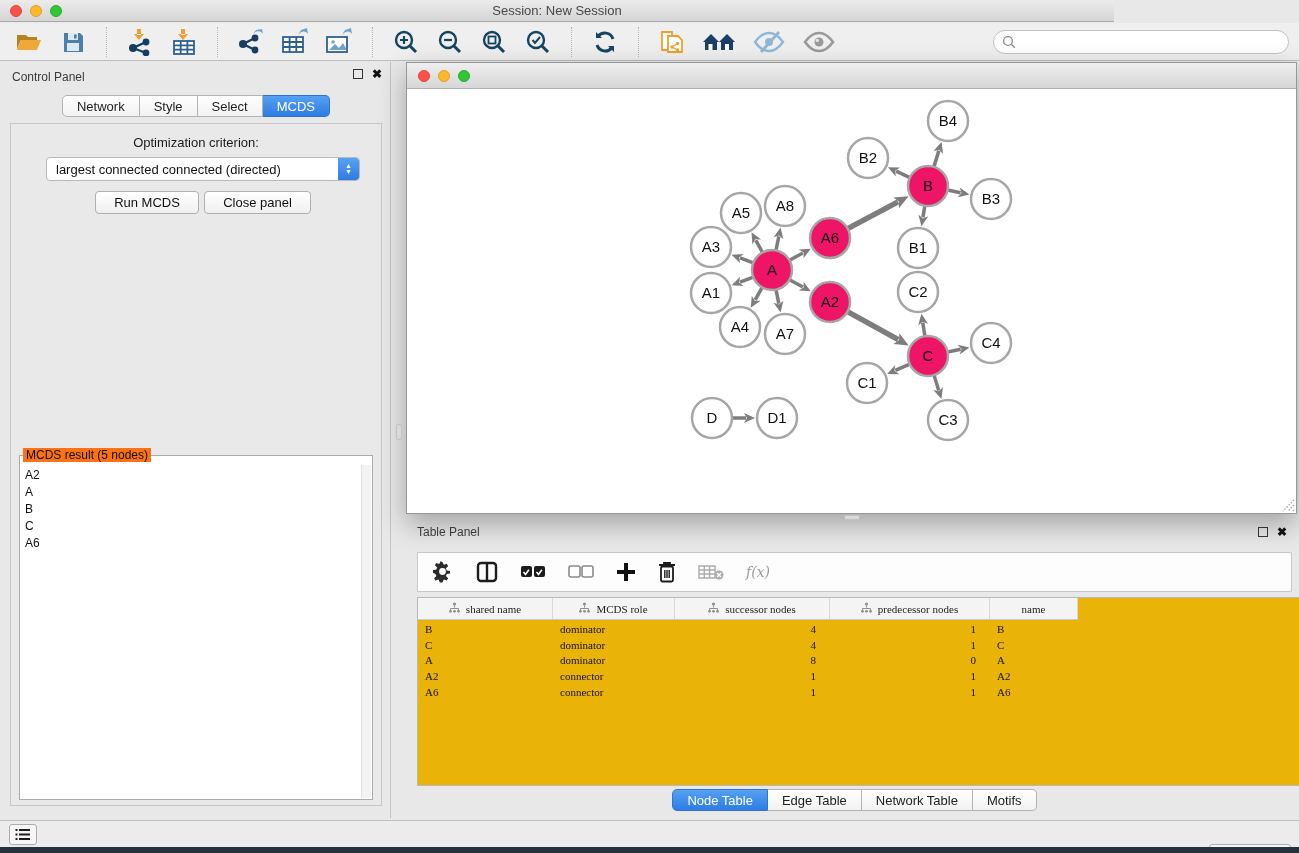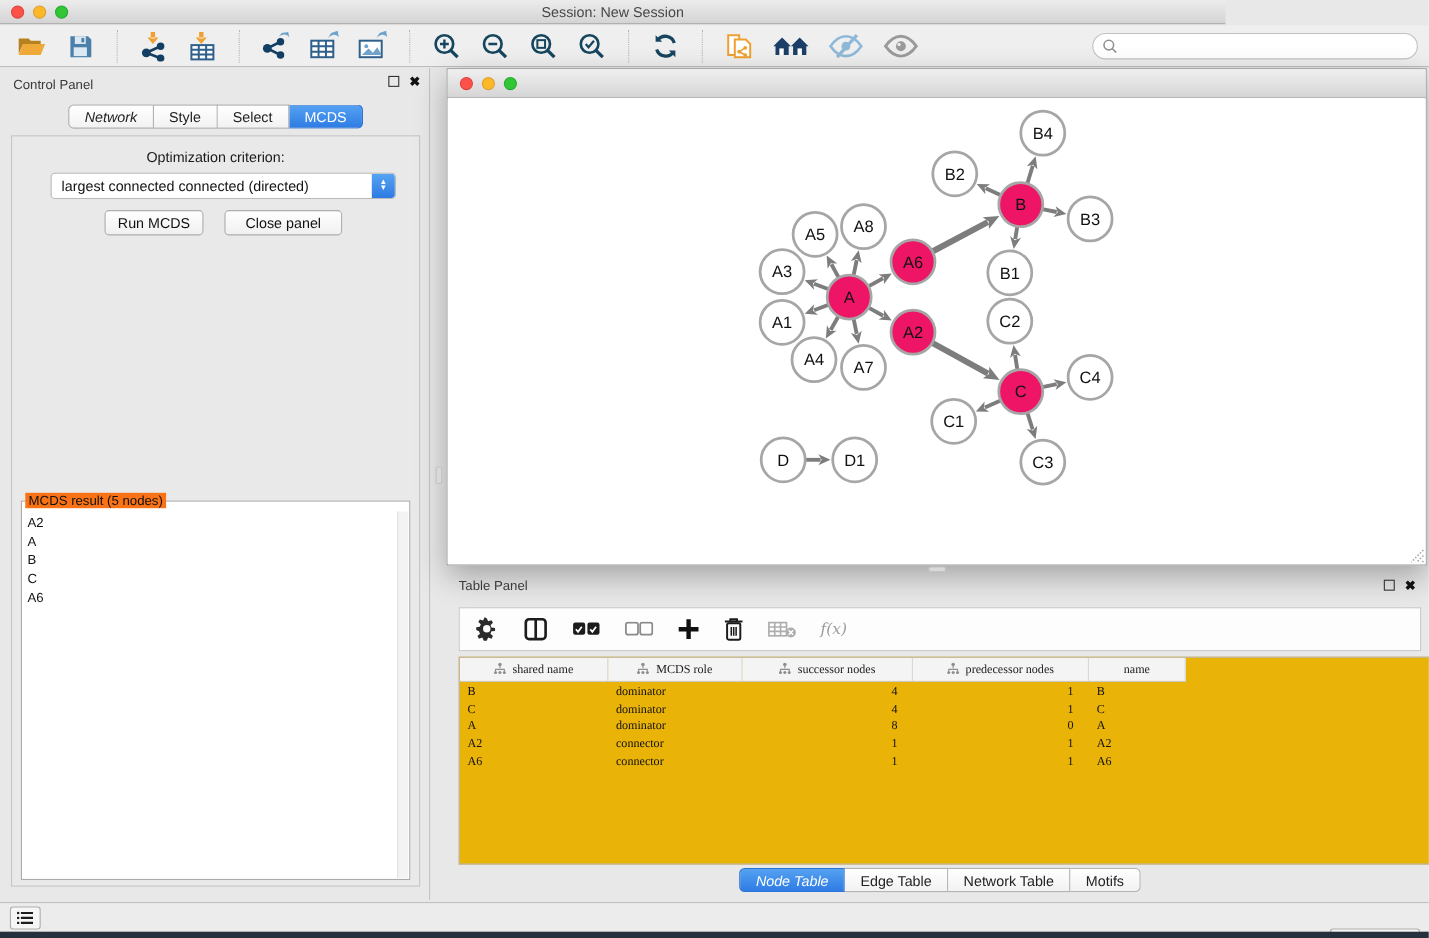--- a/index.html
+++ b/index.html
@@ -33,21 +33,21 @@
     background:#E8E8E8; border-right:1px solid #C4C4C4; }
   .cp-header { position:absolute; left:0; top:0; right:0; height:26px; }
   .cp-title { position:absolute; left:10px; top:8px; font-size:12px; color:#3A3A3A; }
   .panel-ctrls { position:absolute; right:8px; top:7px; display:flex; gap:9px; align-items:center; }
   .float-ico { width:10px; height:10px; border:1.5px solid #333; background:transparent; }
   .close-ico { font-size:12px; font-weight:bold; color:#111; line-height:10px; }
 
   .seg-tabs { display:flex; justify-content:center; }
   .seg { height:22px; background:linear-gradient(#FFFFFF,#F2F2F2); border:1px solid #B3B3B3;
     border-left:none; font-size:13px; color:#222; display:flex; align-items:center; padding:0 14px; cursor:default; }
-  .seg:first-child { border-left:1px solid #B3B3B3; border-radius:5px 0 0 5px;font-style:italic; }
+  .seg:first-child { border-left:1px solid #B3B3B3; border-radius:5px 0 0 5px; }
   .seg:last-child { border-radius:0 5px 5px 0; }
   .seg.active { background:linear-gradient(#55A1F2,#2E7CE4); color:#FFF; border-color:#2E74D4; }
 
   .cp-tabs { position:absolute; left:0; right:0; top:33px; }
   .cp-content { position:absolute; left:8px; right:8px; top:61px; bottom:12px;
     border:1px solid #C6C6C6; background:#E9E9E9; }
   .opt-label { position:absolute; left:0; right:0; top:11px; text-align:center; font-size:13px; color:#1A1A1A; }
   .dropdown { position:absolute; left:35px; top:33px; width:314px; height:24px; background:#FFF;
     border:1px solid #B9B9B9; border-radius:4px; display:flex; align-items:center; overflow:hidden; }
   .dropdown .dd-text { flex:1; font-size:13px; color:#111; padding-left:9px; white-space:nowrap; }
@@ -285,21 +285,21 @@
       </div>
     <div class="cp-content">
       <div class="opt-label">Optimization criterion:</div>
       <div class="dropdown">
         <div class="dd-text">largest connected connected (directed)</div>
         <div class="dd-stepper">
             <span>▲</span>
             <span>▼</span>
           </div>
       </div>
-      <div class="cp-btn" style="left:84px; width:90px;">Run MCDS</div>
+      <div class="cp-btn" style="left:84px; width:104px;">Run MCDS</div>
       <div class="cp-btn" style="left:193px; width:107px;">Close panel</div>
       <div class="mcds-fieldset">
         <div class="mcds-legend">MCDS result (5 nodes)</div>
         <div class="mcds-list" id="mcds-list">
             <div class="mcds-item">A2</div>
             <div class="mcds-item">A</div>
             <div class="mcds-item">B</div>
             <div class="mcds-item">C</div>
             <div class="mcds-item">A6</div>
           </div>

